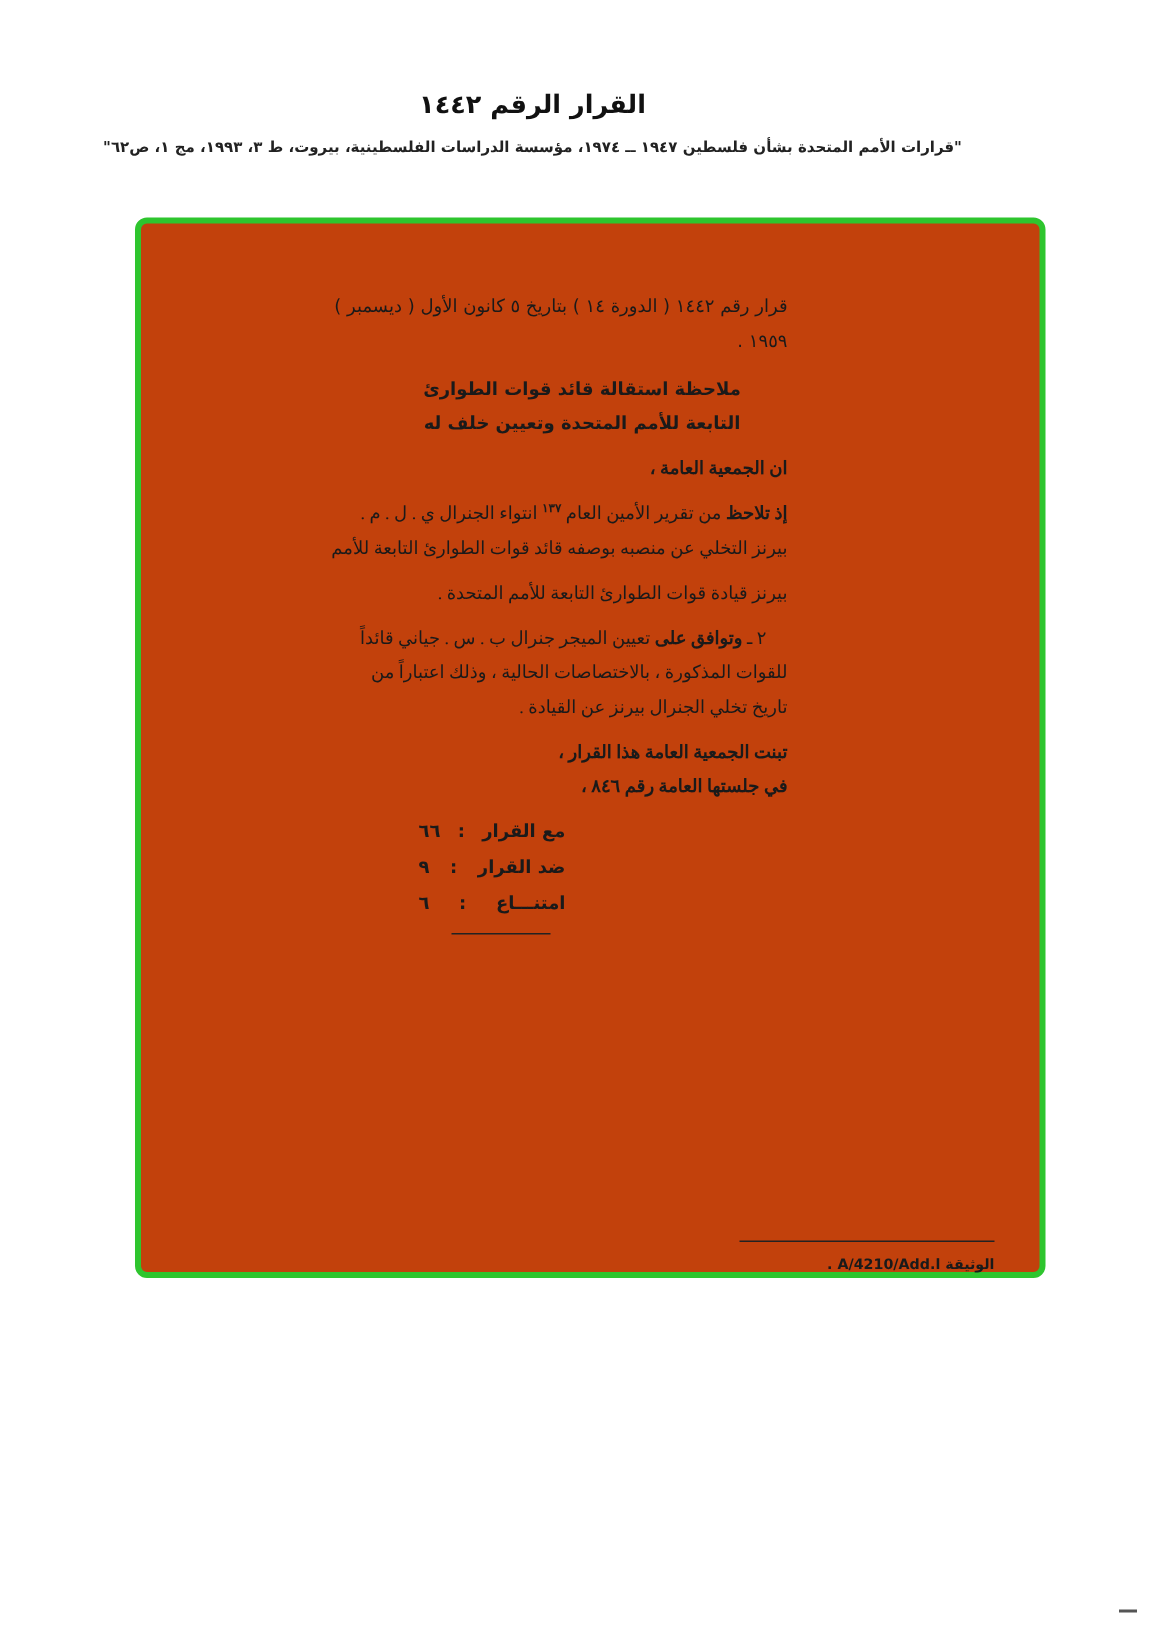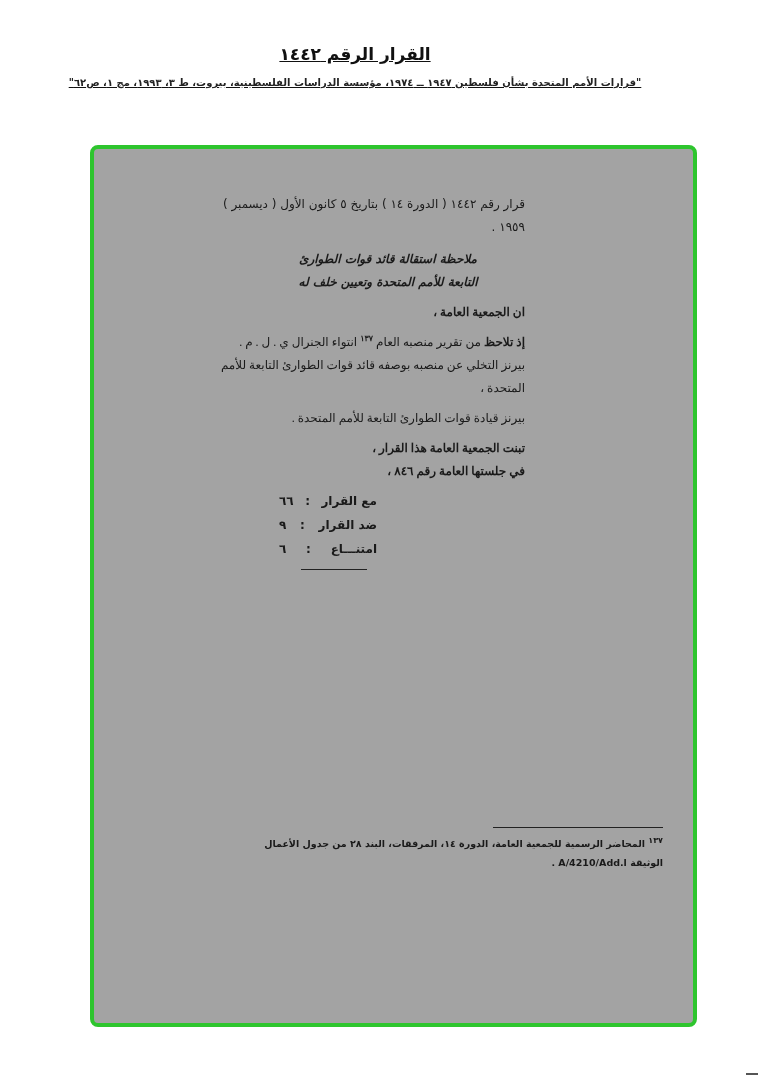--- a/index.html
+++ b/index.html
@@ -5,42 +5,42 @@
   * { margin:0; padding:0; box-sizing:border-box; }
   html,body { background:#ffffff; }
   body {
     width:766px; height:1084px;
     position:relative; overflow:hidden;
     font-family:"DejaVu Sans", sans-serif;
     color:#111;
   }
 
   
-  .page-header { position:absolute; top:44px; left:0; width:710px; text-align:center; direction:rtl;text-decoration:underline; }
+  .page-header { position:absolute; top:60px; left:0; width:710px; text-align:center; direction:rtl; }
   .page-header .hd-title { font-size:17px; font-weight:bold; letter-spacing:0.2px; }
   .page-header .hd-source { margin-top:13px; font-size:10px; font-weight:bold; color:#222; white-space:nowrap; }
 
   
   .frame {
     position:absolute; left:90px; top:145px;
-    width:607px; height:882px;
+    width:607px; height:707px;
     border:4px solid #2ec52e; border-radius:8px;
-    background:#a3a3a3;
+    background:#c2410c;
   }
 
   
   .content {
     position:absolute; top:44px; right:168px; width:338px;
     direction:rtl; text-align:right;
     font-size:12px; line-height:23px; color:#1a1a1a;
   }
   .line { white-space:nowrap; }
   .b { font-weight:bold; }
   .block { margin-top:7px;font-family:Liberation Serif, serif; }
-  .subject { margin-top:9px; text-align:center; padding-left:64px;font-style:italic; }
+  .subject { margin-top:9px; text-align:center; padding-left:64px; }
   .indent { padding-right:14px; }
   sup.fref { font-size:8px; vertical-align:super; line-height:0; font-weight:bold; }
 
   
   .votes { margin-top:6px; }
   .vote-row {
     display:flex; justify-content:space-between;
     width:98px; margin-right:148px;
     font-weight:bold; line-height:24px; white-space:nowrap;
   }
@@ -76,29 +76,33 @@
     <div class="line">١٩٥٩ .</div>
 
     <div class="subject">
       <div class="line b">ملاحظة استقالة قائد قوات الطوارئ</div>
       <div class="line b">التابعة للأمم المتحدة وتعيين خلف له</div>
     </div>
 
     <div class="line b block">ان الجمعية العامة ،</div>
 
     <div class="block">
-      <div class="line"><span class="b">إذ تلاحظ</span><span> من تقرير منصبه العام </span><sup class="fref">١٣٧</sup><span> انتواء الجنرال ي . ل . م .</span></div>
+      <div class="line"><span class="b">إذ تلاحظ</span><span> من تقرير الأمين العام </span><sup class="fref">١٣٧</sup><span> انتواء الجنرال ي . ل . م .</span></div>
       <div class="line">بيرنز التخلي عن منصبه بوصفه قائد قوات الطوارئ التابعة للأمم</div>
-      <div class="line">المتحدة ،</div>
     </div>
 
     <div class="block">
       <div class="line">بيرنز قيادة قوات الطوارئ التابعة للأمم المتحدة .</div>
     </div>
 
+    <div class="block">
+      <div class="line indent"><span>٢ ـ </span><span class="b">وتوافق على</span><span> تعيين الميجر جنرال ب . س . جياني قائداً</span></div>
+      <div class="line">للقوات المذكورة ، بالاختصاصات الحالية ، وذلك اعتباراً من</div>
+      <div class="line">تاريخ تخلي الجنرال بيرنز عن القيادة .</div>
+    </div>
 
     <div class="block">
       <div class="line b">تبنت الجمعية العامة هذا القرار ،</div>
       <div class="line b">في جلستها العامة رقم ٨٤٦ ،</div>
     </div>
 
     <div class="votes">
       <div class="vote-row">
         <span>مع القرار</span>
         <span>:</span>
@@ -114,19 +118,18 @@
         <span>:</span>
         <span>٦</span>
       </div>
     </div>
     <div class="votes-rule"></div>
 
   </div>
 
   <div class="footnote">
     <div class="fn-rule"></div>
-    <div class="fn-line"><span class="fn-marker">١٣٧</span> <span>المحاضر الرسمية للجمعية العامة، الدورة ١٤، المرفقات، البند ٢٨ من جدول الأعمال</span></div>
     <div class="fn-line"><span>الوثيقة</span> <span class="ltr">A/4210/Add.l</span> <span>.</span></div>
   </div>
 
 </div>
 
 <div class="corner-mark"></div>
 
 </body></html>

